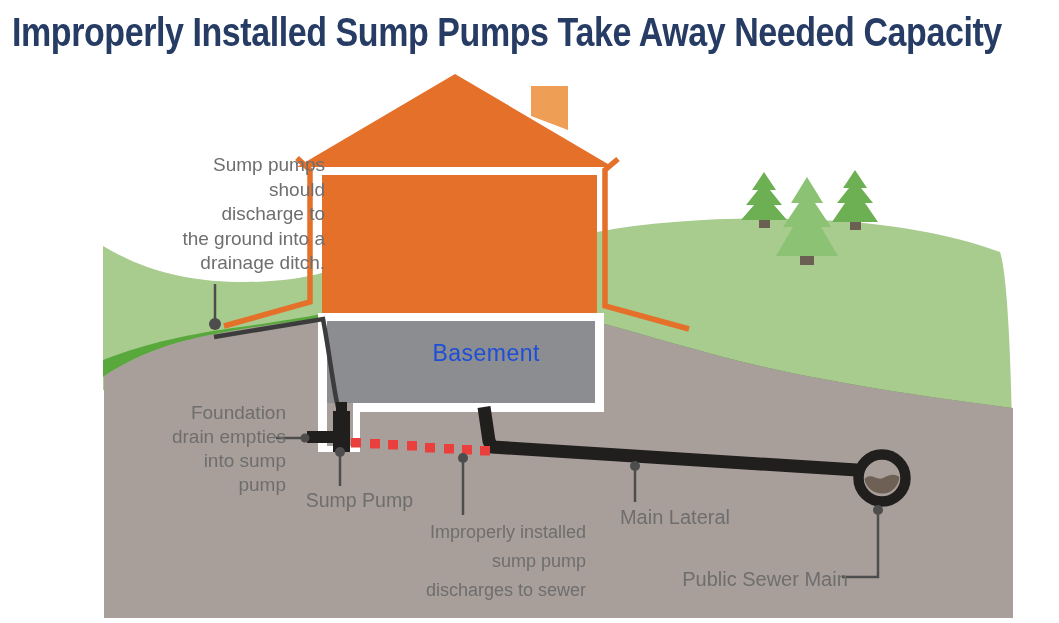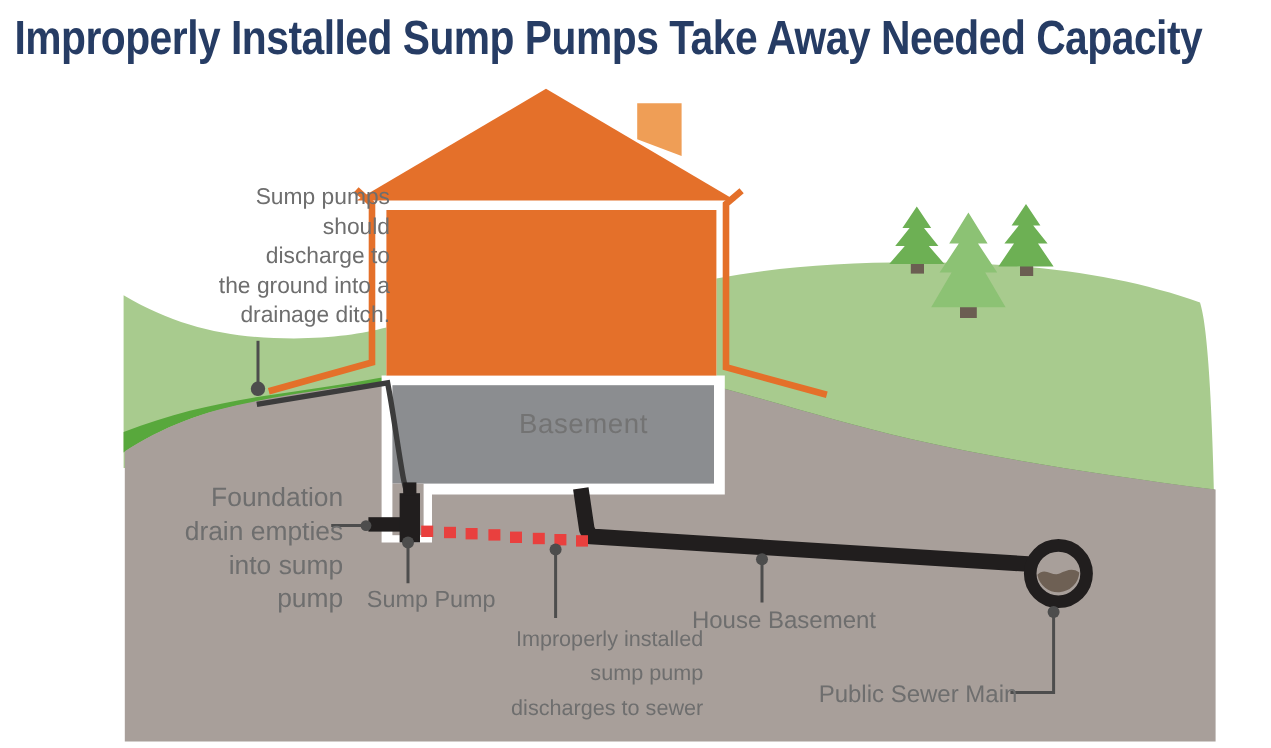--- a/index.html
+++ b/index.html
@@ -15,26 +15,26 @@
     letter-spacing:-0.5px;white-space:nowrap;
     color:var(--title-navy,#263C64);
     transform:scaleX(0.85);transform-origin:left top;
   }
   .art{position:absolute;left:0;top:0;}
   .lbl{
     position:absolute;text-align:right;white-space:pre-line;
     color:var(--label-gray,#6E6E6E);font-size:19px;line-height:1.28;
   }
   .lbl-discharge{left:105px;top:153px;width:220px;line-height:1.29;}
-  .lbl-foundation{left:126px;top:401px;width:160px;font-size:22px;line-height:1.27;}
+  .lbl-foundation{left:126px;top:401px;width:160px;font-size:19px;line-height:1.27;}
   .lbl-sumppump{left:273px;top:488px;width:140px;font-size:19.5px;}
   .lbl-improper{left:346px;top:518px;width:240px;font-size:18px;line-height:1.62;}
   .lbl-lateral{left:550px;top:505px;width:180px;font-size:20px;}
   .lbl-sewermain{left:665px;top:567px;width:200px;font-size:20px;text-align:center;white-space:nowrap;}
-  .lbl-basement{left:380px;top:339px;width:160px;font-size:23px;color:#737373;letter-spacing:0.5px;}
+  .lbl-basement{left:380px;top:339px;width:160px;font-size:23px;color:#1d4ed8;letter-spacing:0.5px;}
   
   .f-grassL{fill:var(--grass-light,#A8CB8E);}
   .f-grassD{fill:var(--grass-dark,#58A83C);}
   .f-tree{fill:var(--tree-green,#6DB054);}
   .f-treeL{fill:var(--tree-green-light,#8CC274);}
   .f-trunk{fill:var(--trunk-brown,#6B5E52);}
   .f-ground{fill:var(--ground-gray,#A89F9A);}
   .f-orange{fill:var(--house-orange,#E4702A);}
   .f-chimney{fill:var(--chimney-orange,#EF9E56);}
   .f-base{fill:var(--basement-gray,#8B8D90);}
@@ -142,17 +142,17 @@
 the ground into a
 drainage ditch.</div>
   <div class="lbl lbl-foundation">Foundation
 drain empties
 into sump
 pump</div>
   <div class="lbl lbl-sumppump">Sump Pump</div>
   <div class="lbl lbl-improper">Improperly installed
 sump pump
 discharges to sewer</div>
-  <div class="lbl lbl-lateral">House Basement</div>
+  <div class="lbl lbl-lateral">Main Lateral</div>
   <div class="lbl lbl-sewermain">Public Sewer Main</div>
   <div class="lbl lbl-basement">Basement</div>
 
 </div>
 
 </body></html>

